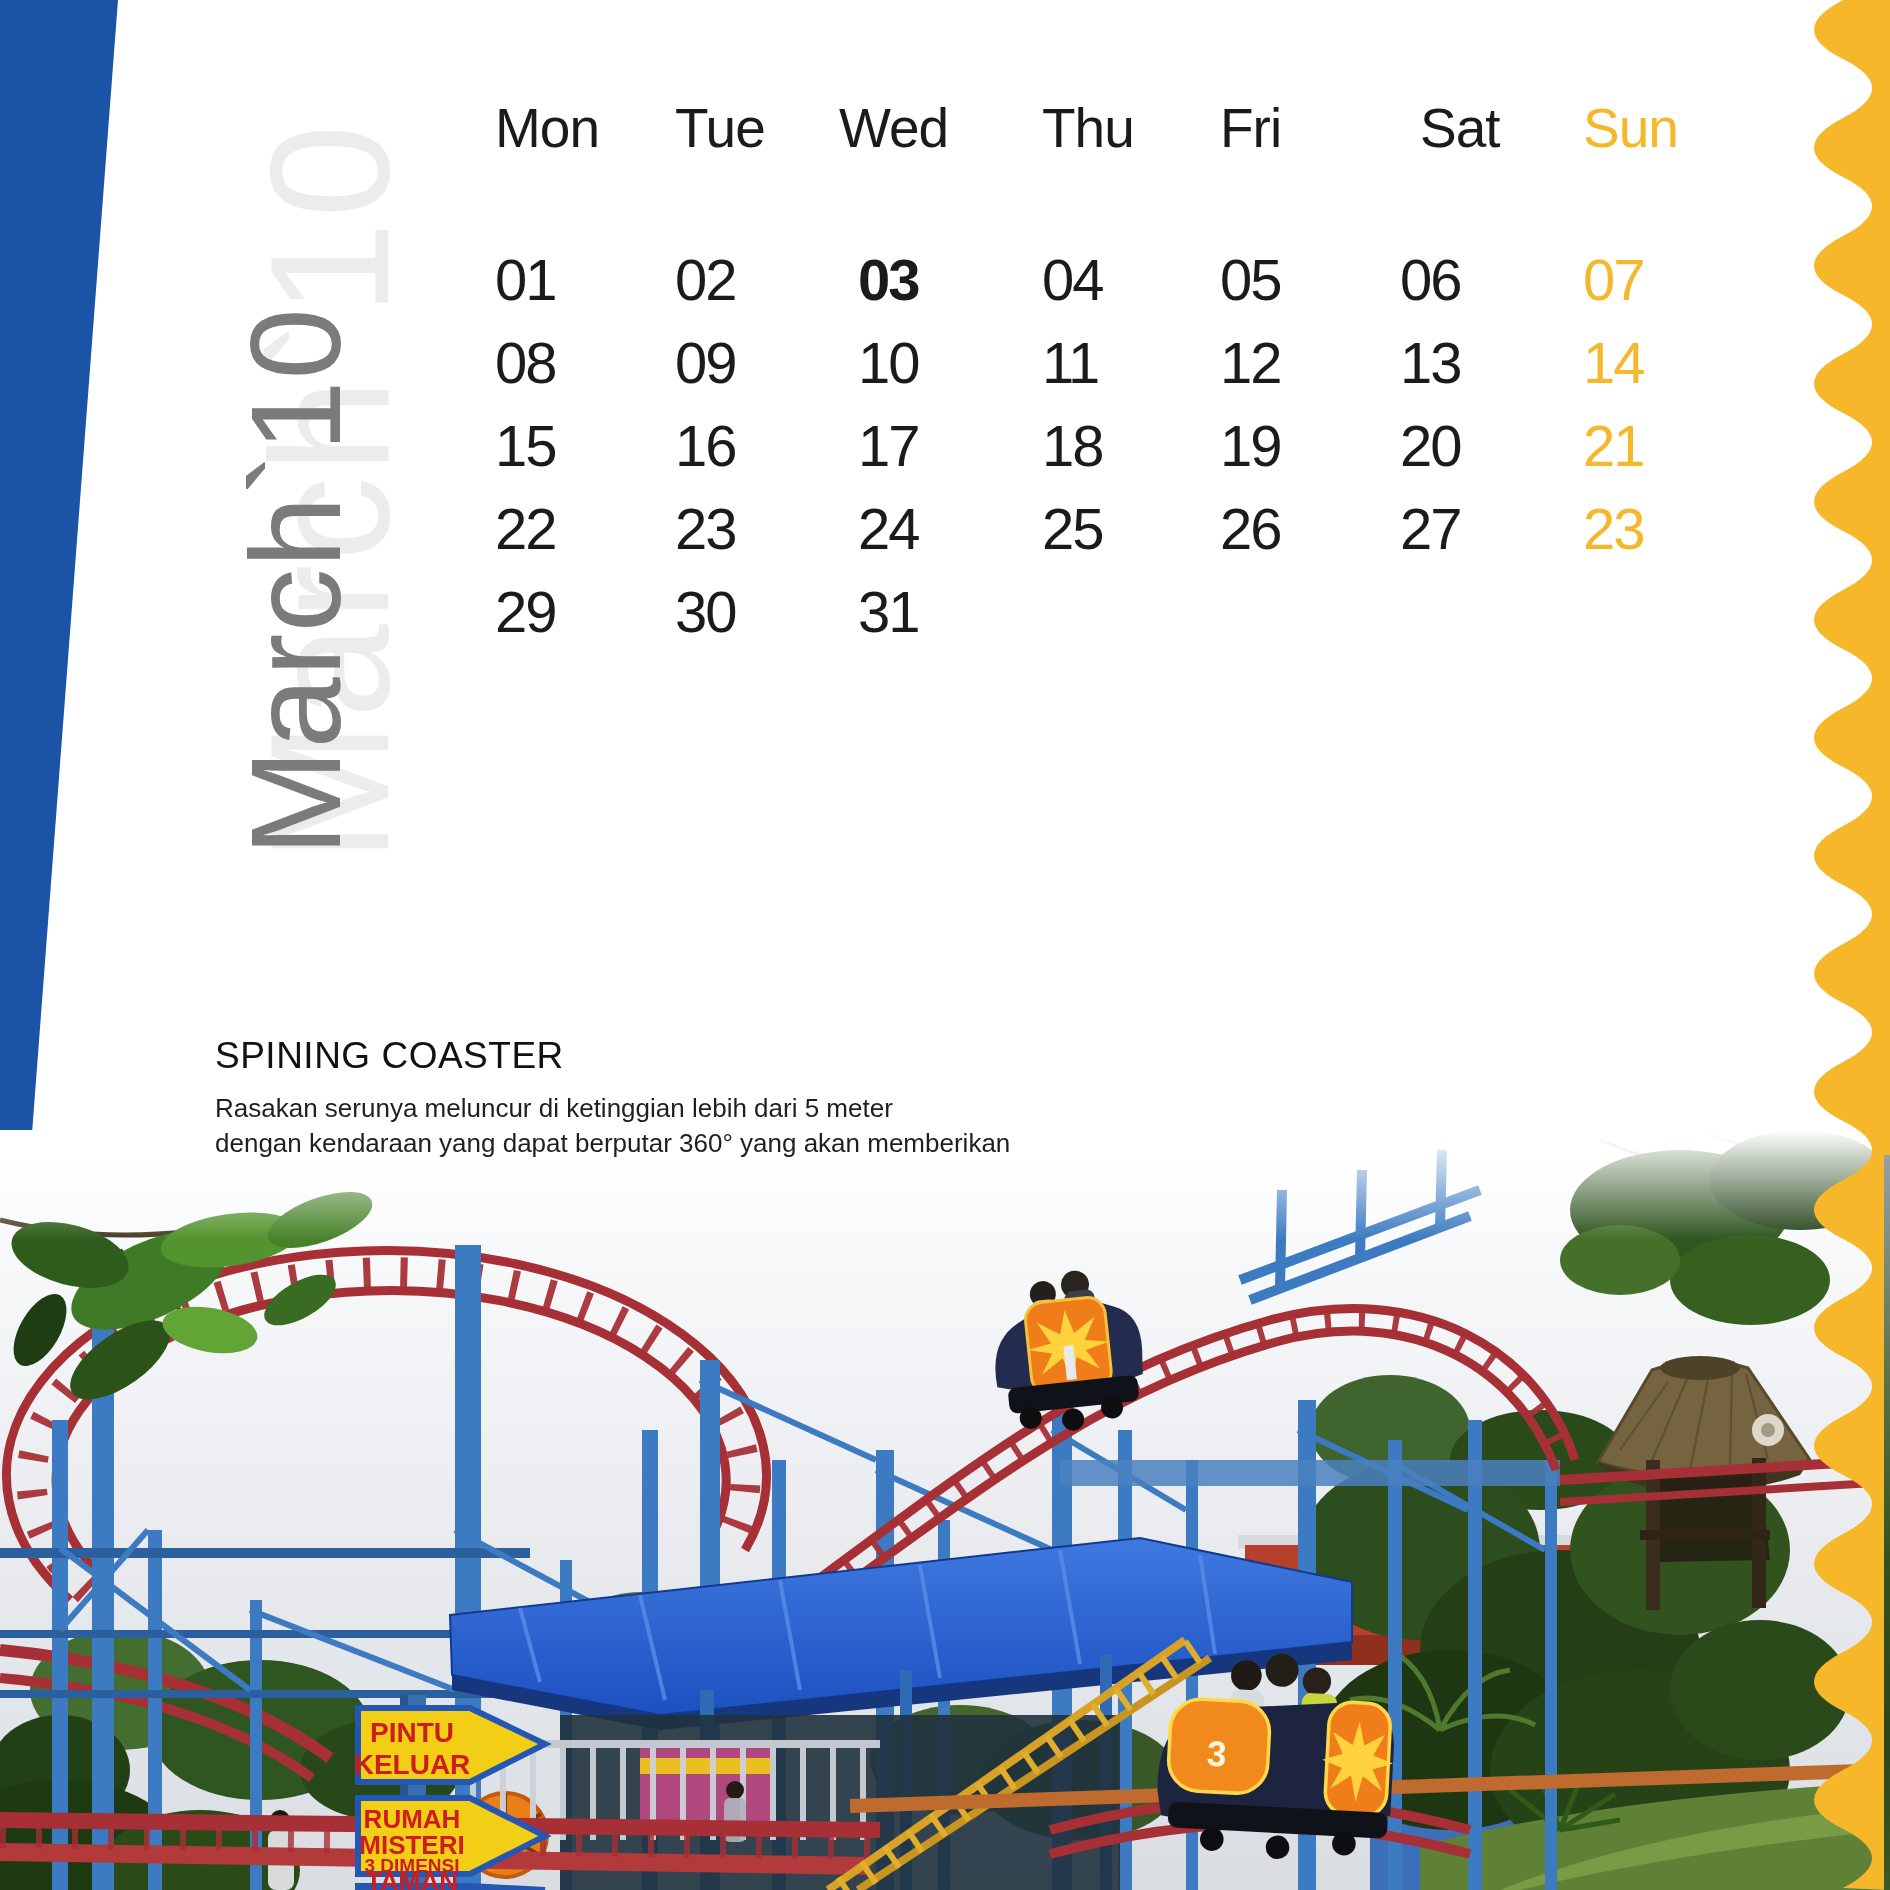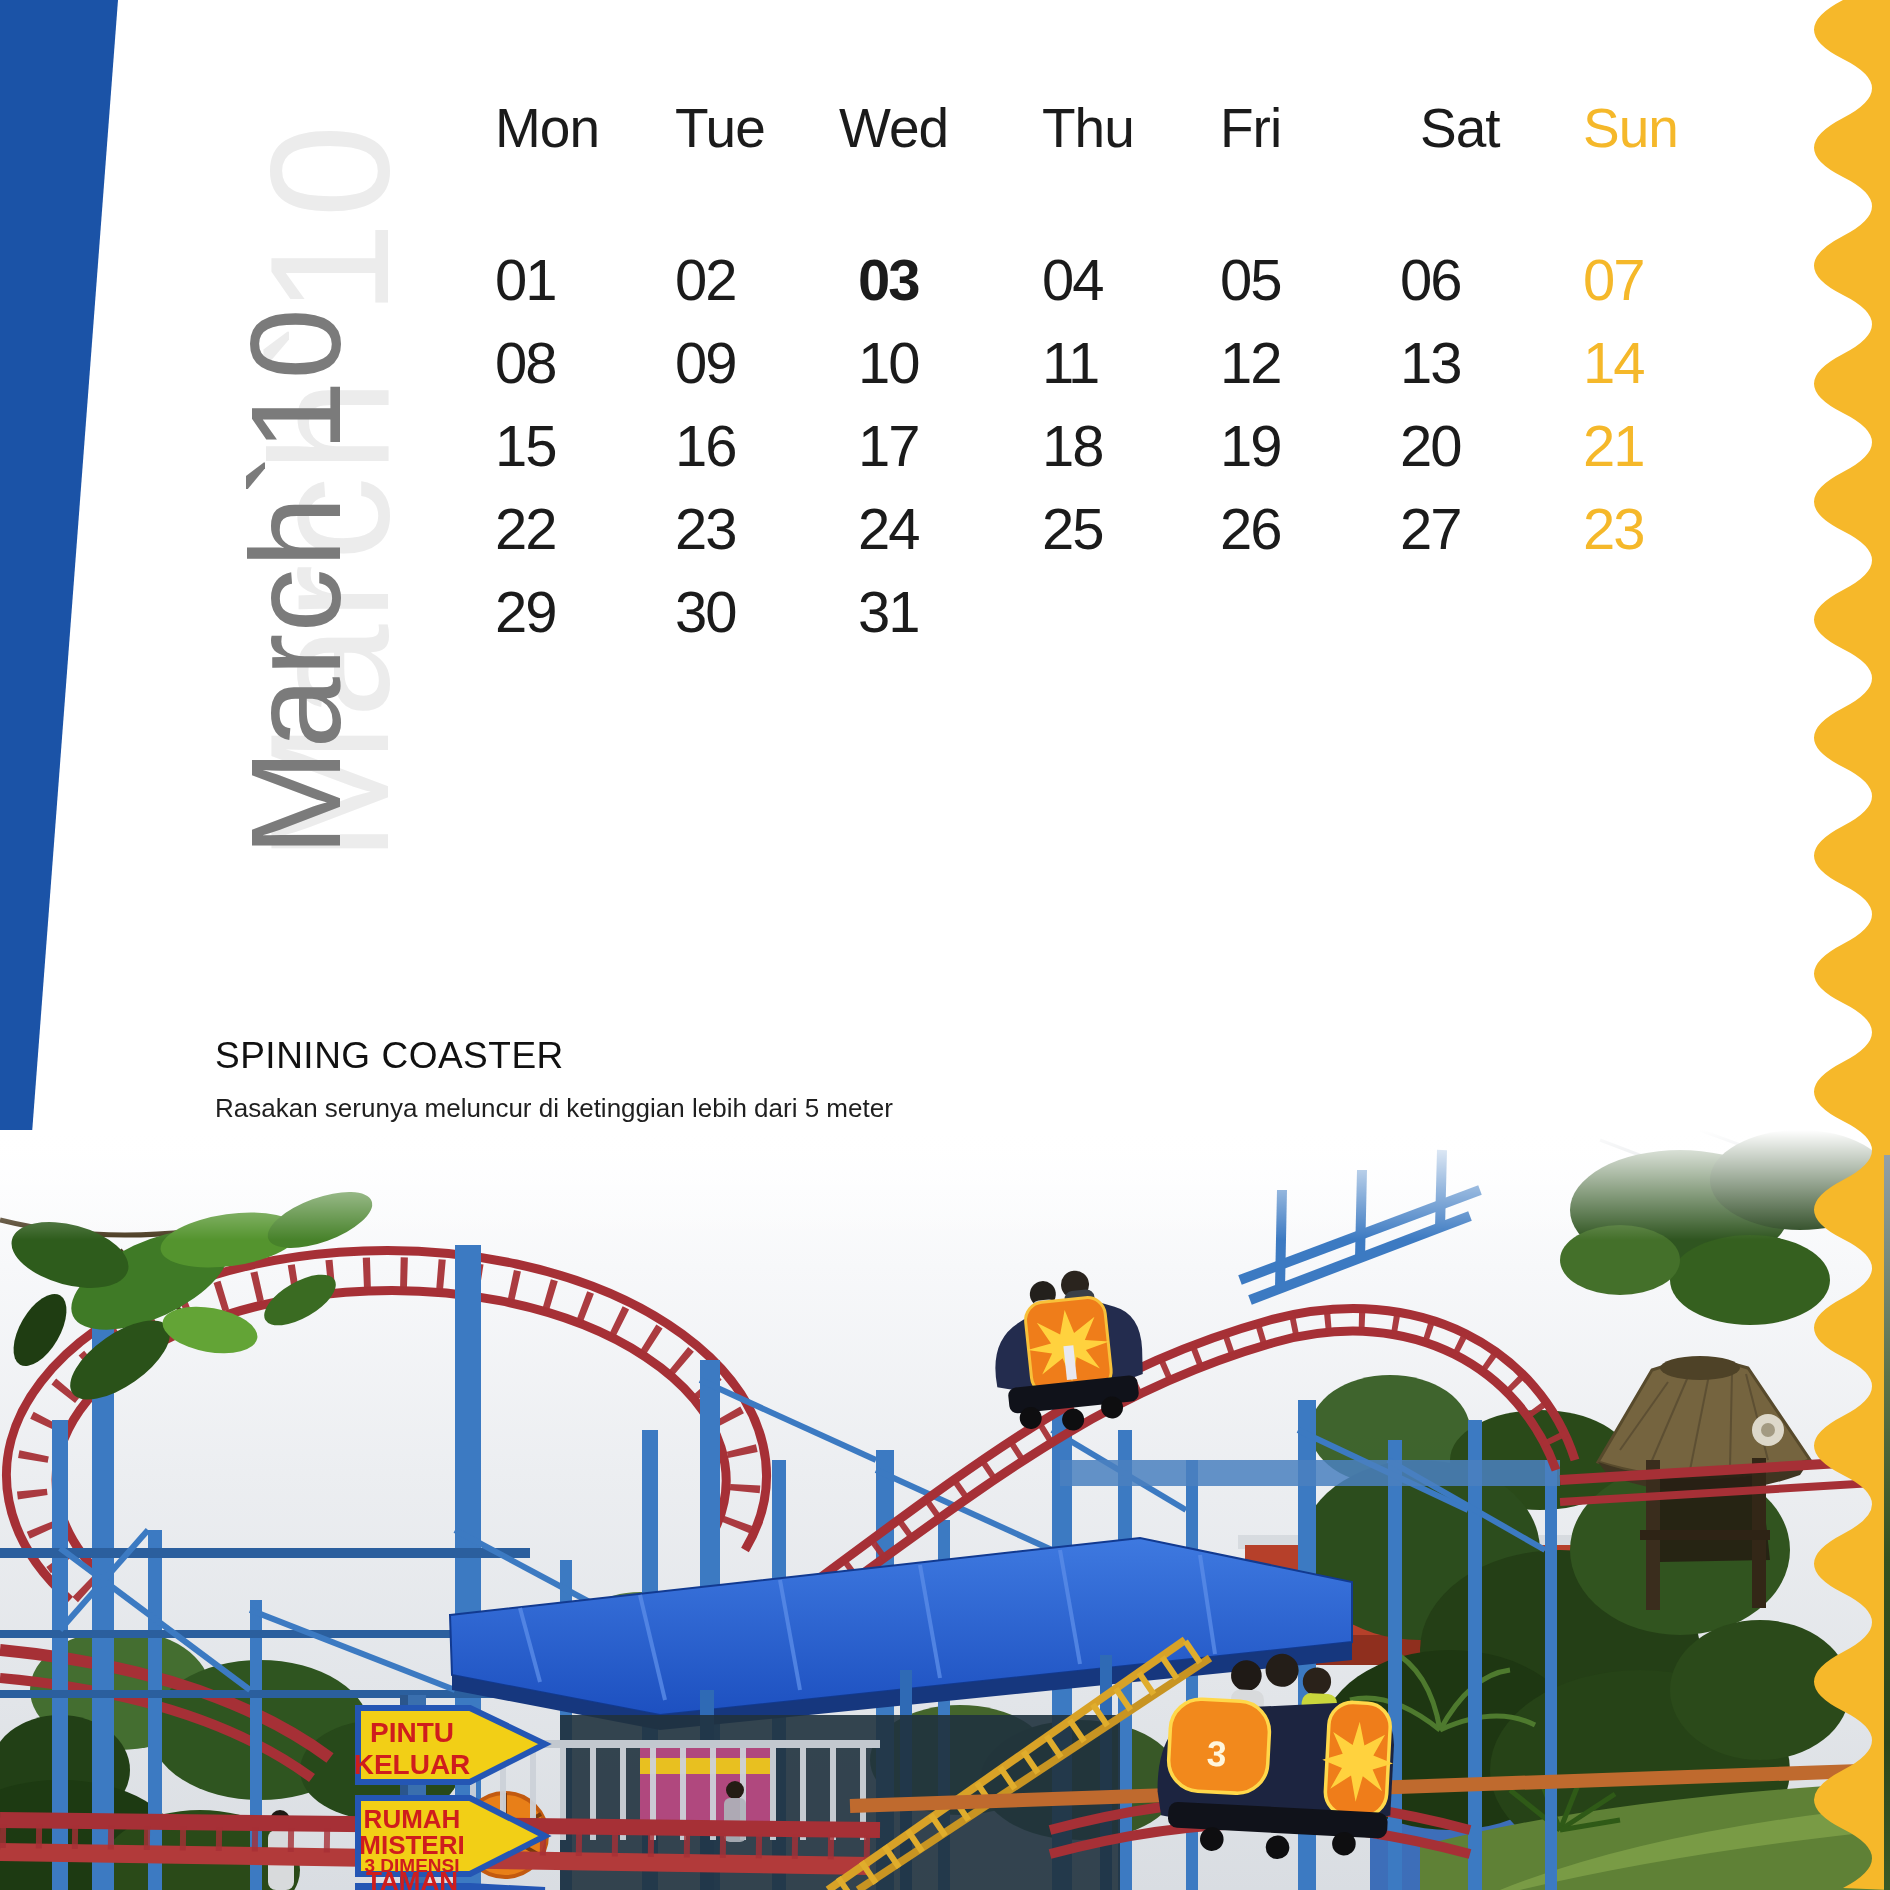--- a/index.html
+++ b/index.html
@@ -77,20 +77,21 @@
       <div class="date" style="left: 1400px; top: 495px;">27</div>
       <div class="date sun" style="left: 1583px; top: 495px;">23</div>
       <div class="date" style="left: 495px; top: 578px;">29</div>
       <div class="date" style="left: 675px; top: 578px;">30</div>
       <div class="date" style="left: 858px; top: 578px;">31</div>
     </div>
 
   <div id="feature">
     <div id="feature-title">SPINING COASTER</div>
     <div class="feature-line">Rasakan serunya meluncur di ketinggian lebih dari 5 meter</div>
+    <div class="feature-line">dengan kendaraan yang dapat berputar 360° yang akan memberikan</div>
   </div>
 
   <svg id="photo" width="1890" height="760" viewBox="0 0 1890 760">
     <defs>
       <linearGradient id="skyG" x1="0" y1="0" x2="0" y2="1">
         <stop offset="0" stop-color="#ffffff"></stop>
           <stop offset="0.18" stop-color="#f7f8fa"></stop>
         <stop offset="0.45" stop-color="#eceef1"></stop>
           <stop offset="0.75" stop-color="#e2e5e9"></stop>
         <stop offset="1" stop-color="#d9dde2"></stop>

